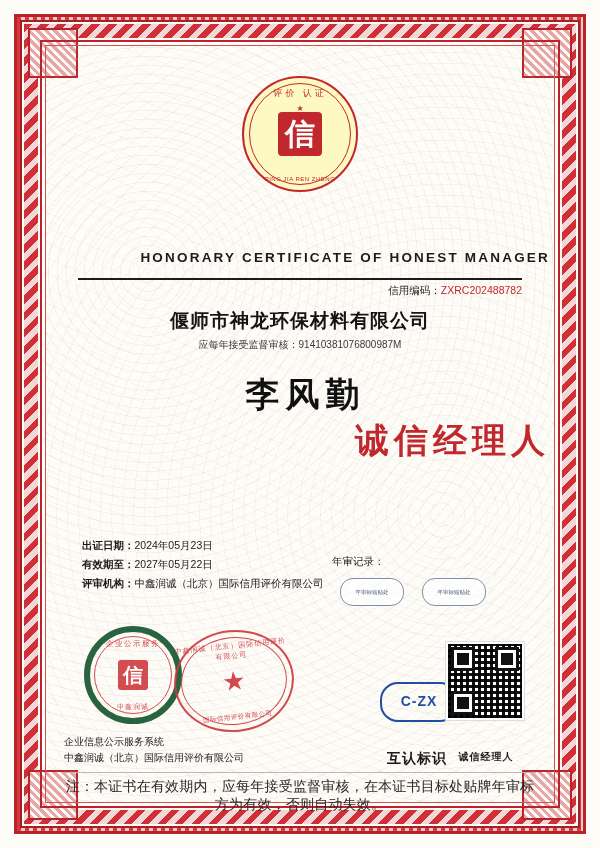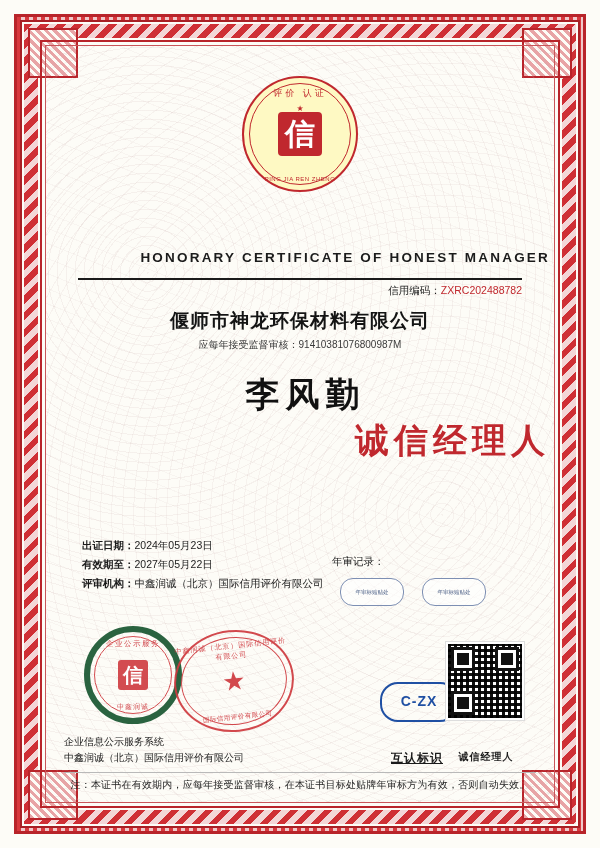--- a/index.html
+++ b/index.html
@@ -202,32 +202,32 @@
   .qr .pe.b{right:3px;top:3px;}
   .qr .pe.c{left:3px;bottom:3px;}
   .qr .pe i{position:absolute;left:3px;top:3px;right:3px;bottom:3px;background:#111;display:block;}
 
   .cap-left{
     position:absolute;left:14px;top:684px;width:250px;text-align:left;
     font-size:10px;color:#1b1b1b;line-height:16px;font-weight:normal;
   }
   .cap-mark{
     position:absolute;left:322px;top:700px;width:90px;text-align:center;
-    font-size:12px;color:#1b1b1b;font-weight:bold;letter-spacing:1px;text-decoration:underline;
+    font-size:14px;color:#1b1b1b;font-weight:bold;letter-spacing:1px;
   }
   .cap-qr{
     position:absolute;right:18px;top:700px;width:92px;text-align:center;
     font-size:10px;color:#1b1b1b;font-weight:bold;letter-spacing:1px;
   }
   .footline{
     position:absolute;left:14px;right:14px;top:722px;height:1px;background:#b9b9b9;
   }
   .footnote{
     position:absolute;left:14px;right:14px;top:728px;text-align:center;
-    font-size:10px;color:#262626;letter-spacing:.2px;
+    font-size:14px;color:#262626;letter-spacing:.2px;
   }
 </style>
 </head>
 <body>
 
 <div id="cert">
 
   <div class="frame-outer"></div>
   <div class="frame-outer2"></div>
   <div class="frame-band"></div>

